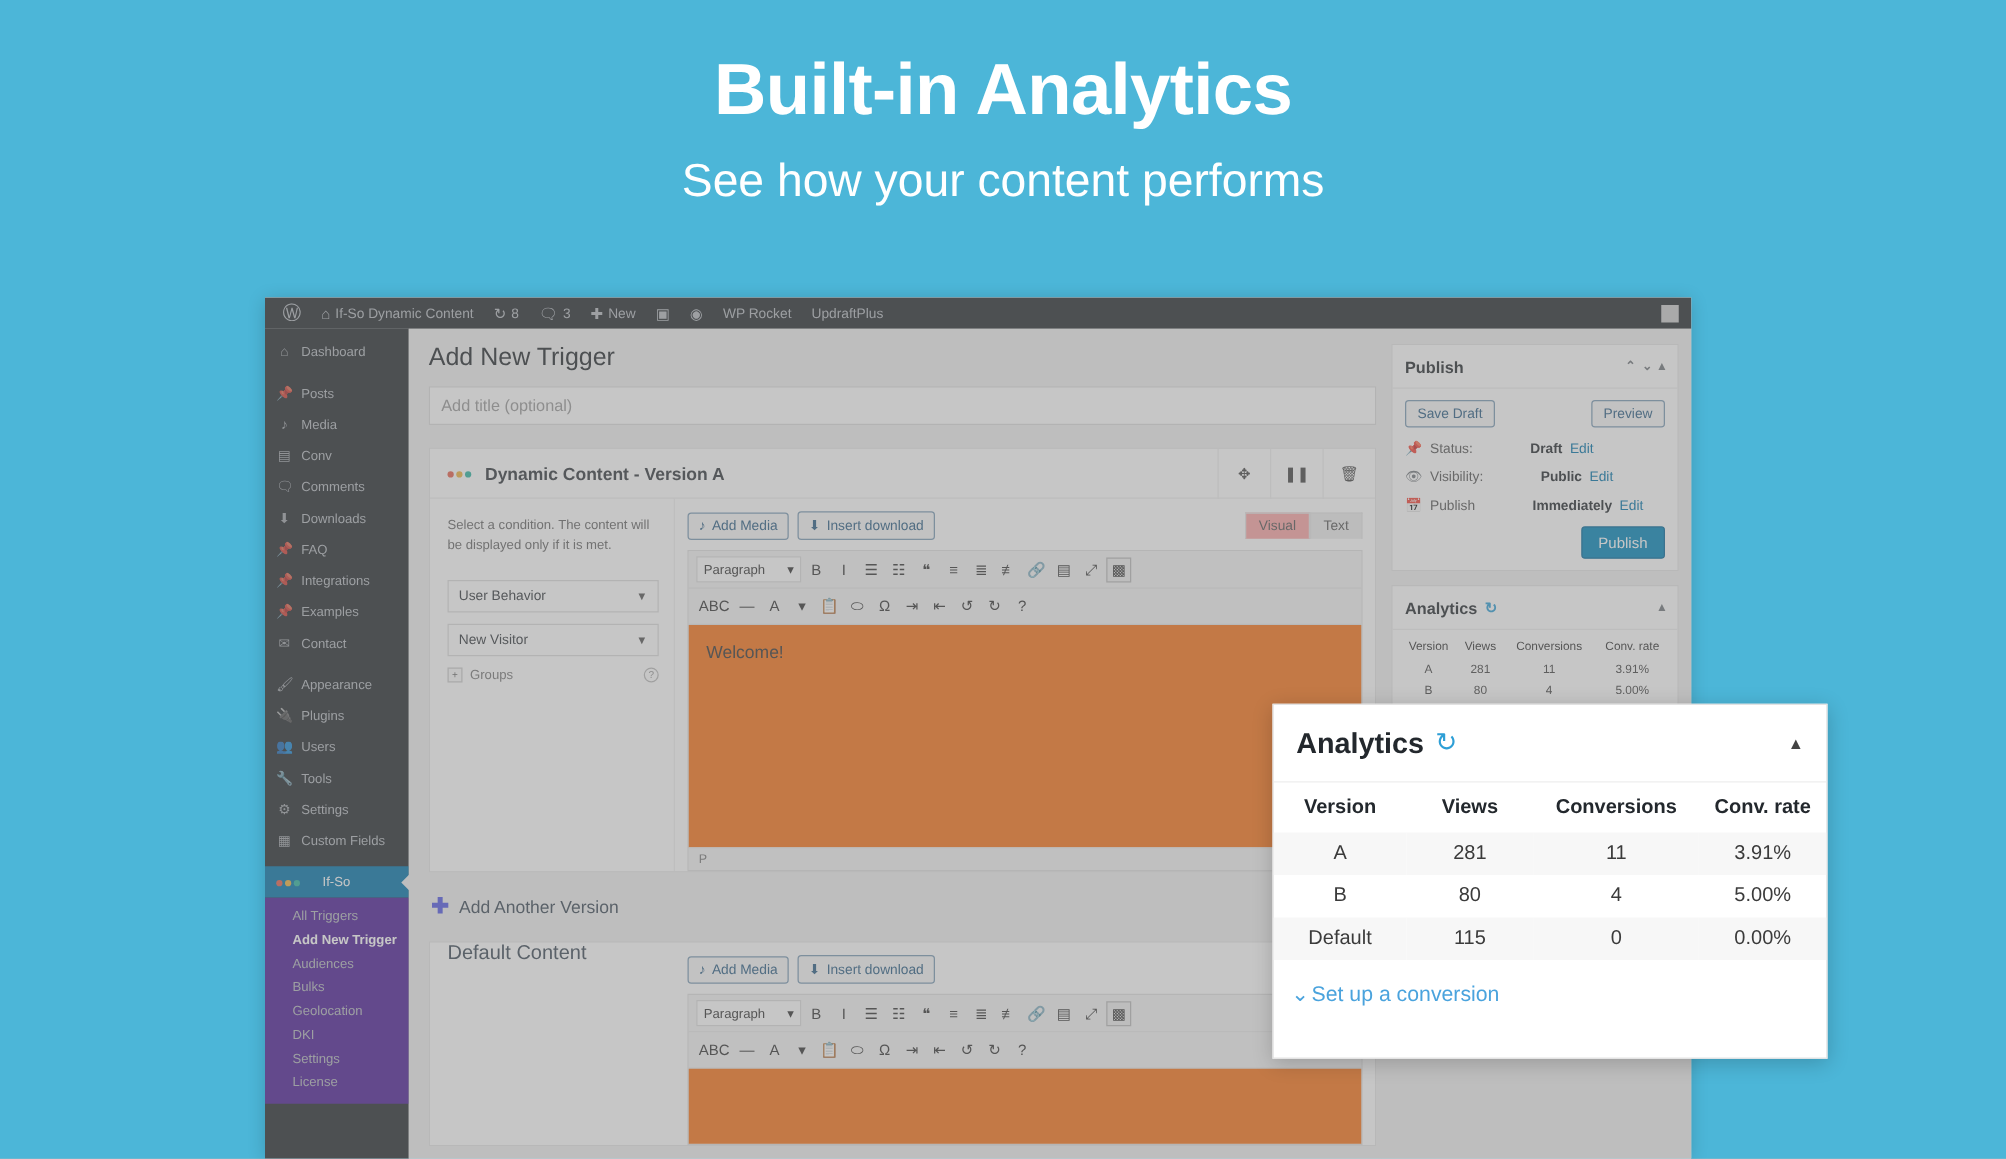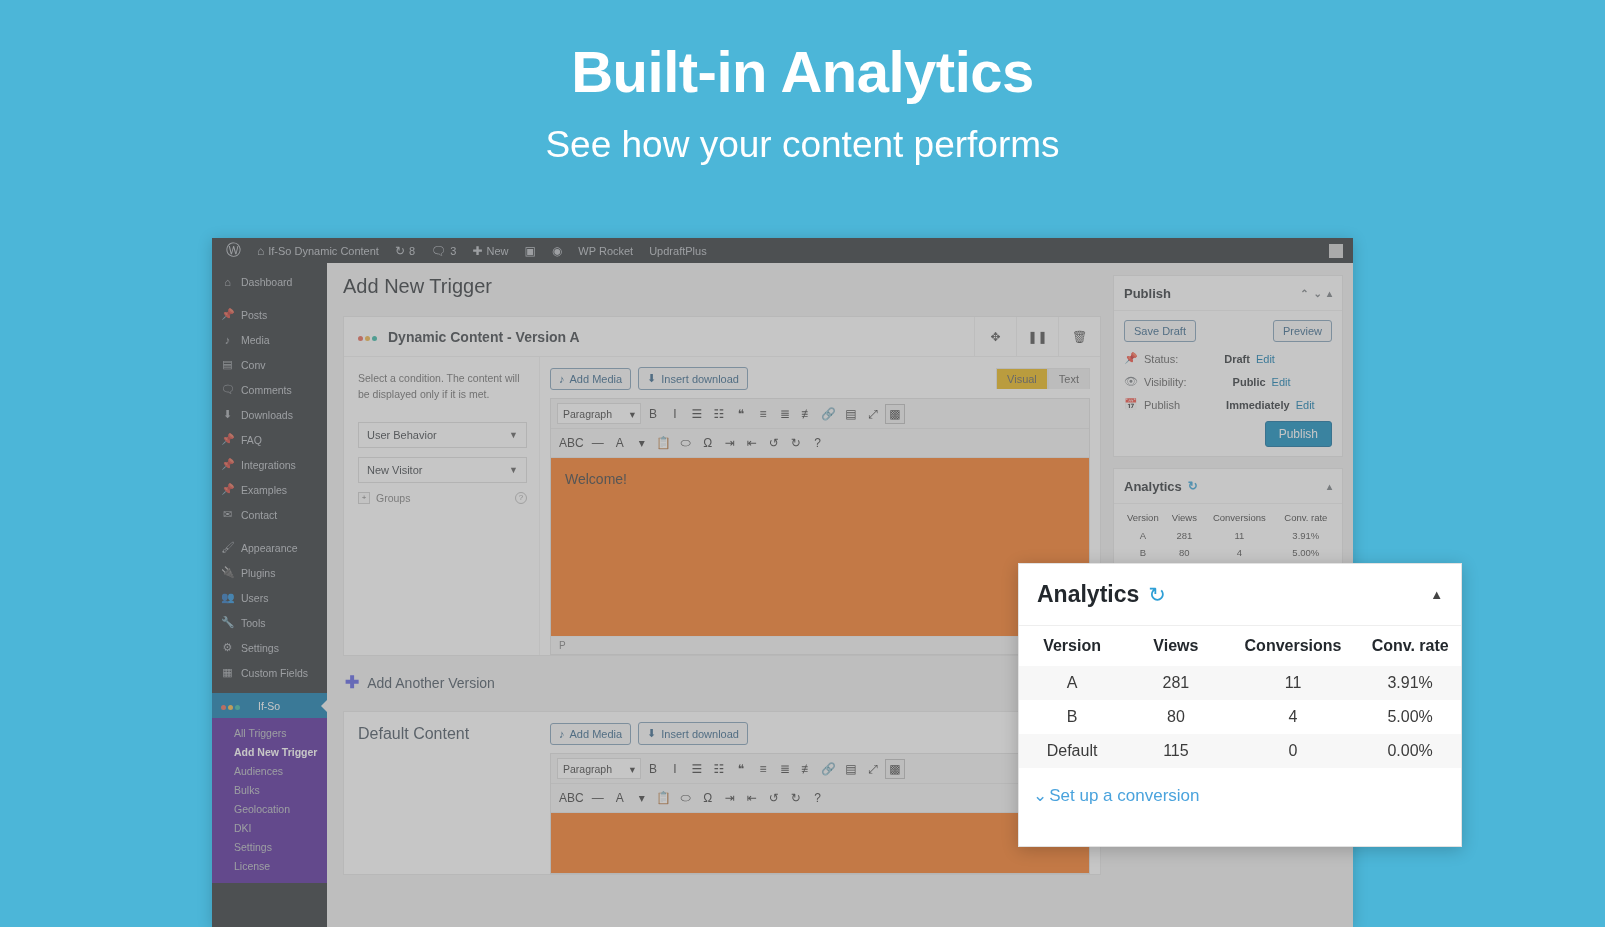--- a/index.html
+++ b/index.html
@@ -125,21 +125,21 @@
   .btn-media {
     border: 1px solid #7b9bb5; color: #2b5e85; background: #f7f7f7;
     border-radius: 3px; font-size: 11px; padding: 4px 8px;
     display: flex; align-items: center; gap: 5px;
   }
   .ed-tabs { margin-left: auto; display: flex; }
   .ed-tab {
     font-size: 11px; color: #555; padding: 4px 10px;
     border: 1px solid #e5e5e5; border-bottom: none; background: #ededed;
   }
-  .ed-tab.sel { background: #eab308; }
+  .ed-tab.sel { background: #fca5a5; }
   .tmce { border: 1px solid #e0e0e0; }
   .tmce-bar {
     background: #f5f5f5; border-bottom: 1px solid #e5e5e5;
     padding: 4px 6px; display: flex; flex-wrap: wrap; gap: 2px; align-items: center;
   }
   .tb {
     min-width: 20px; height: 20px; display: flex; align-items: center;
     justify-content: center; font-size: 12px; color: #333; padding: 0 2px;
   }
   .tb.para {
@@ -149,21 +149,21 @@
   .tb.boxed { border: 1px solid #bbb; background: #eee; }
   .tmce-area { background: #f97316; height: 178px; padding: 13px 14px; font-size: 14px; color: #333; }
   .tmce-foot { border-top: 1px solid #eee; background: #f5f5f5; font-size: 10px; color: #777; padding: 3px 8px; }
 
   .add-version {
     display: flex; align-items: center; gap: 8px;
     margin: 16px 0 18px 2px; font-size: 14px; color: #3c4a57;
   }
   .add-version .plus { color: #5258e4; font-size: 17px; font-weight: bold; }
 
-  .def-head { height: 44px; display: flex; align-items: center; padding: 0 10px 0 14px; }
+  .def-head { height: 44px; display: flex; align-items: flex-start; padding: 0 10px 0 14px; }
   .def-title { font-size: 16px; color: #3c4a57; }
   .def-body { display: flex; }
   .def-help { width: 196px; padding: 2px 12px 14px 14px; font-size: 10.5px; color: #666; line-height: 1.55; }
 
   
   .right {
     width: 248px; flex: 0 0 248px; background: #f1f1f1;
     padding: 12px 10px 0 8px;
   }
   .panel { background: #fff; border: 1px solid #e5e5e5; margin-bottom: 11px; }
@@ -350,20 +350,21 @@
         <div class="sub-item">Bulks</div>
         <div class="sub-item">Geolocation</div>
         <div class="sub-item">DKI</div>
         <div class="sub-item">Settings</div>
         <div class="sub-item">License</div>
       </div>
     </div>
 
     <div class="main">
       <div class="page-title">Add New Trigger</div>
+      <div class="title-input">Add title (optional)</div>
 
       <div class="box">
         <div class="box-head">
           <span class="dots"><i class="d d1"></i><i class="d d2"></i><i class="d d3"></i></span>
           <span class="box-title">Dynamic Content - Version A</span>
           <div class="box-actions">
             <div class="act">✥</div>
             <div class="act">❚❚</div>
             <div class="act">🗑</div>
           </div>

